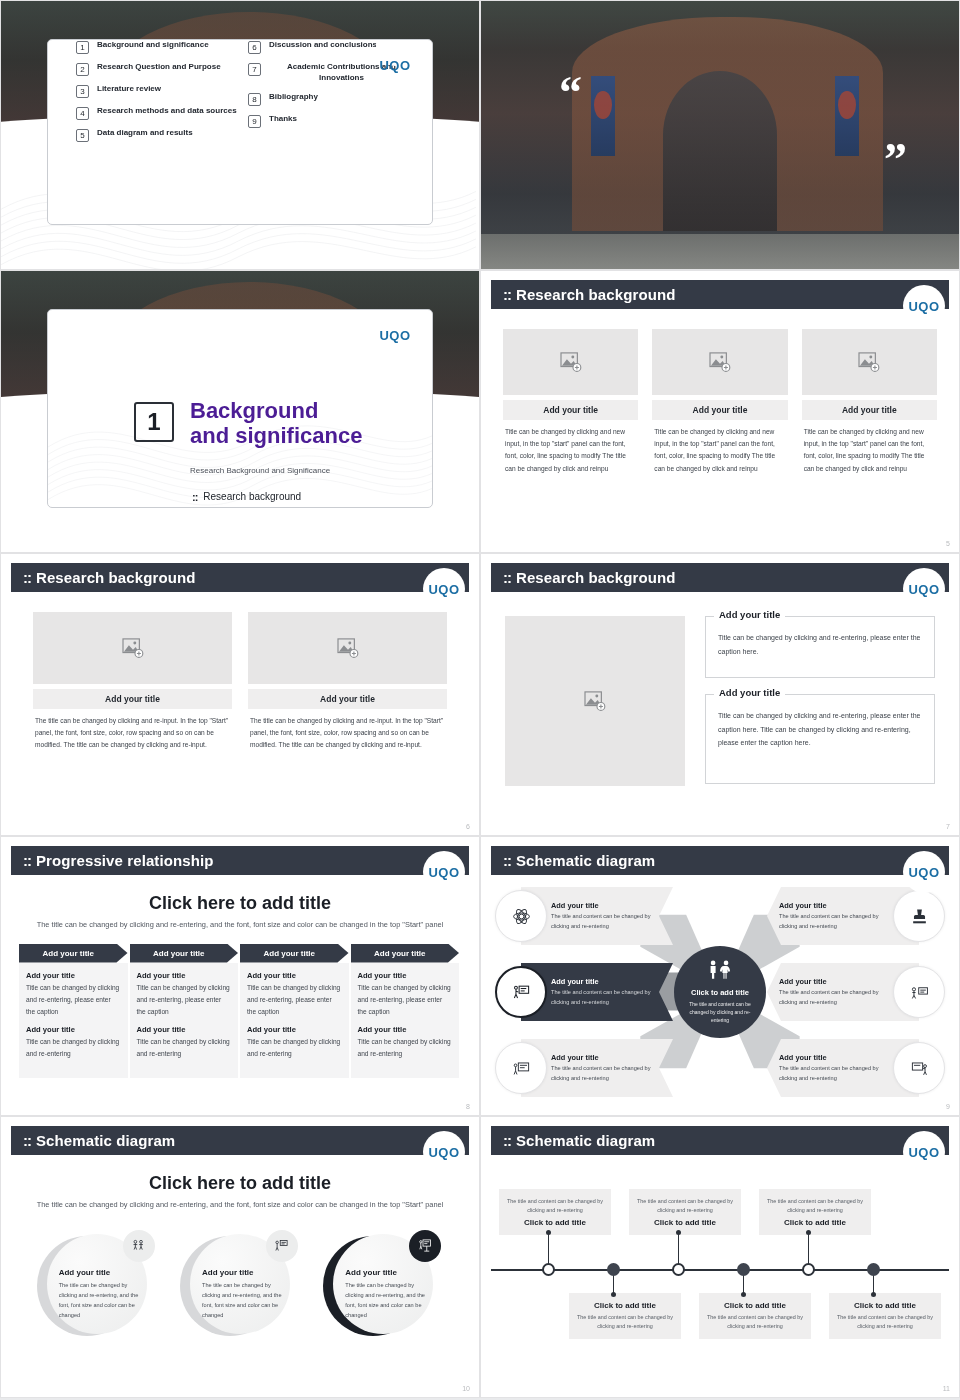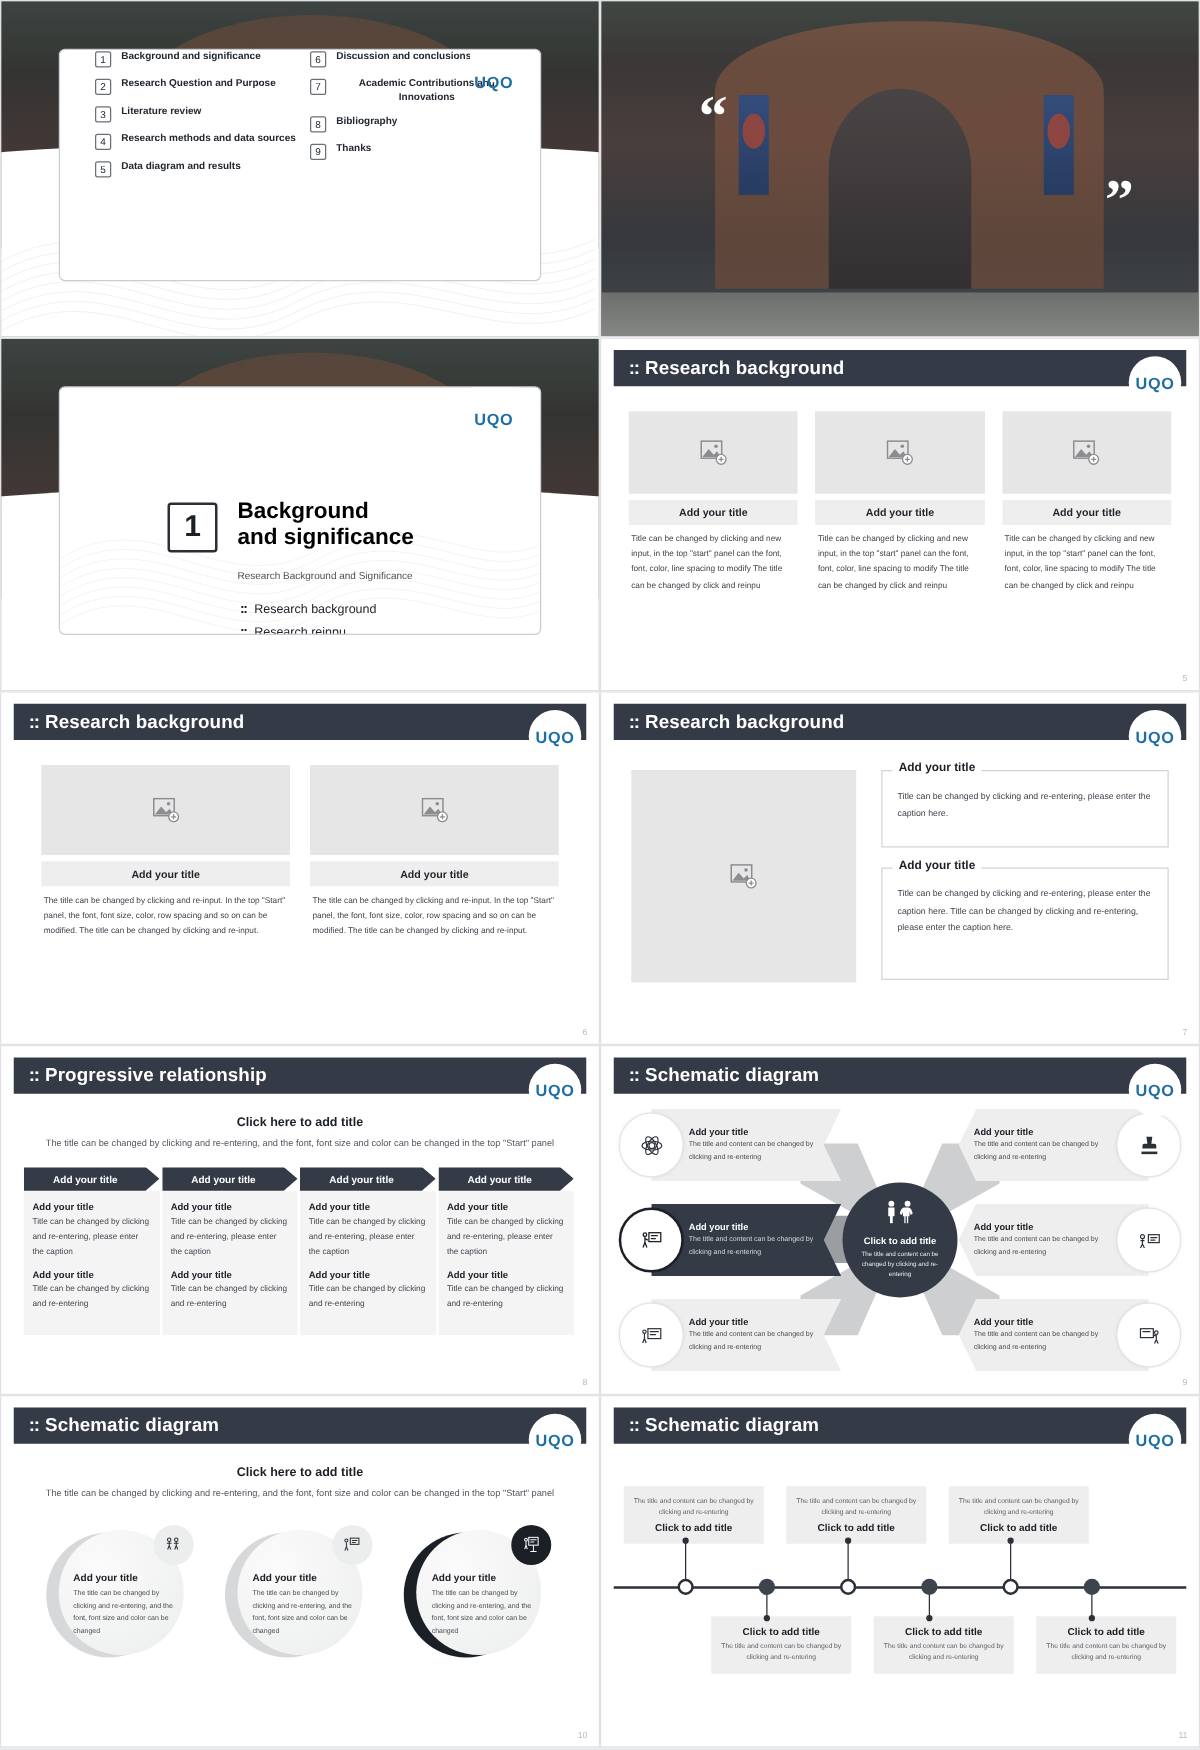--- a/index.html
+++ b/index.html
@@ -185,21 +185,21 @@
   .sect-row { display:flex; align-items:flex-start; gap:16px; }
   .sect-num {
     width:40px; height:40px;
     border:2px solid #2a2f36;
     border-radius:3px;
     display:flex; align-items:center; justify-content:center;
     font-size:24px; font-weight:bold; color:#1b1f26;
     margin-top:4px;
   }
   .sect-title {
-    font-size:18px; font-weight:bold; color:#000000;
+    font-size:22px; font-weight:bold; color:#4c1d95;
     line-height:1.15;
   }
   .sect-sub {
     font-size:8px; color:#4b5059; margin-top:17px;
   }
   .sect-list { margin:16px 0 0 58px; display:flex; flex-direction:column; gap:7px; }
   .sect-li { display:flex; align-items:center; gap:6px; font-size:10px; color:#20252c; }
   .sect-li .dots { font-weight:bold; color:#1b1f26; letter-spacing:-1px; font-size:11px;}
 
   
@@ -237,21 +237,21 @@
   }
   .cap-box-title {
     position:absolute; top:-8px; left:8px;
     background:#fff; padding:0 5px;
     font-size:9.5px; font-weight:bold; color:#1b1f26;
   }
   .cap-box-text { font-size:7px; color:#3d434b; line-height:1.95; }
 
   
   .headline { text-align:center; padding-top:10px; }
-  .headline h2 { font-size:10px; font-weight:bold; color:#1b1f26; }
+  .headline h2 { font-size:18px; font-weight:bold; color:#1b1f26; }
   .headline p { font-size:7.4px; color:#50565f; line-height:1.7; margin-top:5px; }
 
   
   .chev-row { display:flex; padding:0 8px; margin-top:12px; }
   .chev-col { flex:1; position:relative; margin-right:2px; }
   .chev {
     background:#343a46; color:#fff;
     font-size:8px; font-weight:bold;
     height:19px; display:flex; align-items:center; justify-content:center;
     clip-path:polygon(0 0, calc(100% - 11px) 0, 100% 50%, calc(100% - 11px) 100%, 0 100%);

